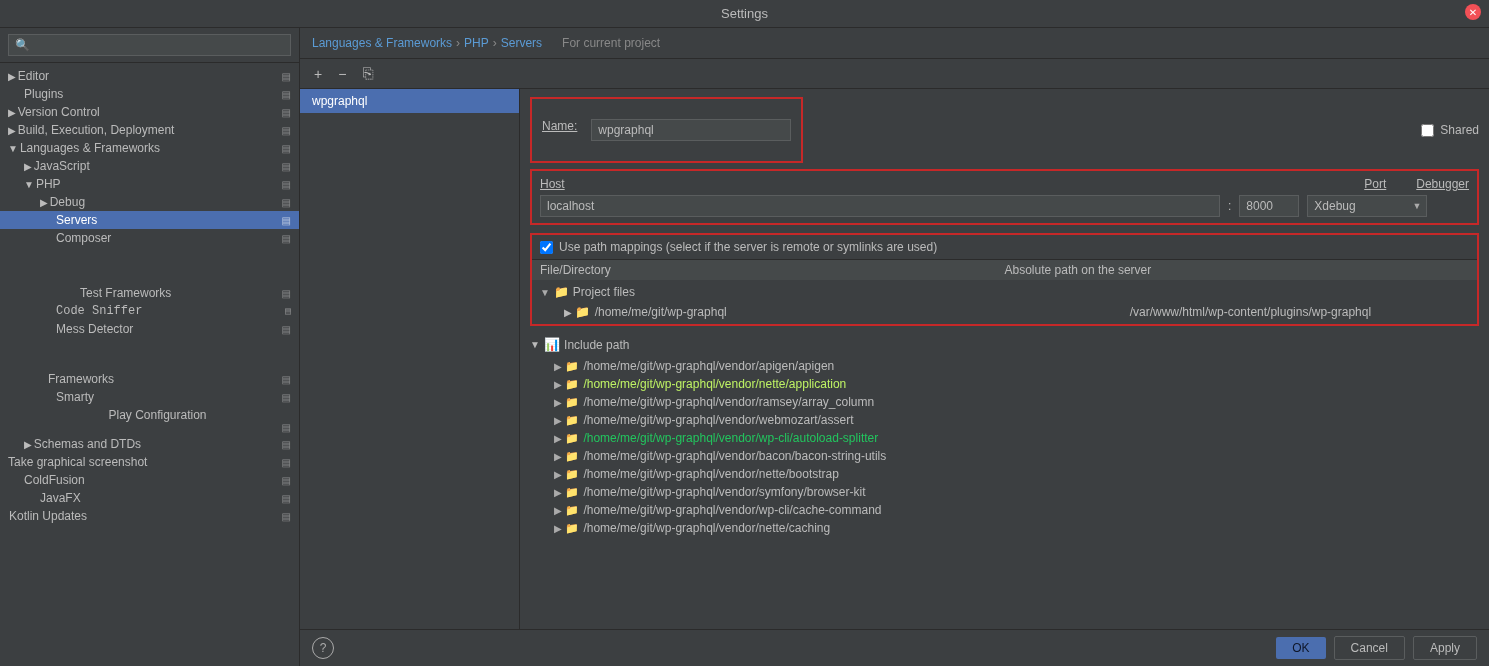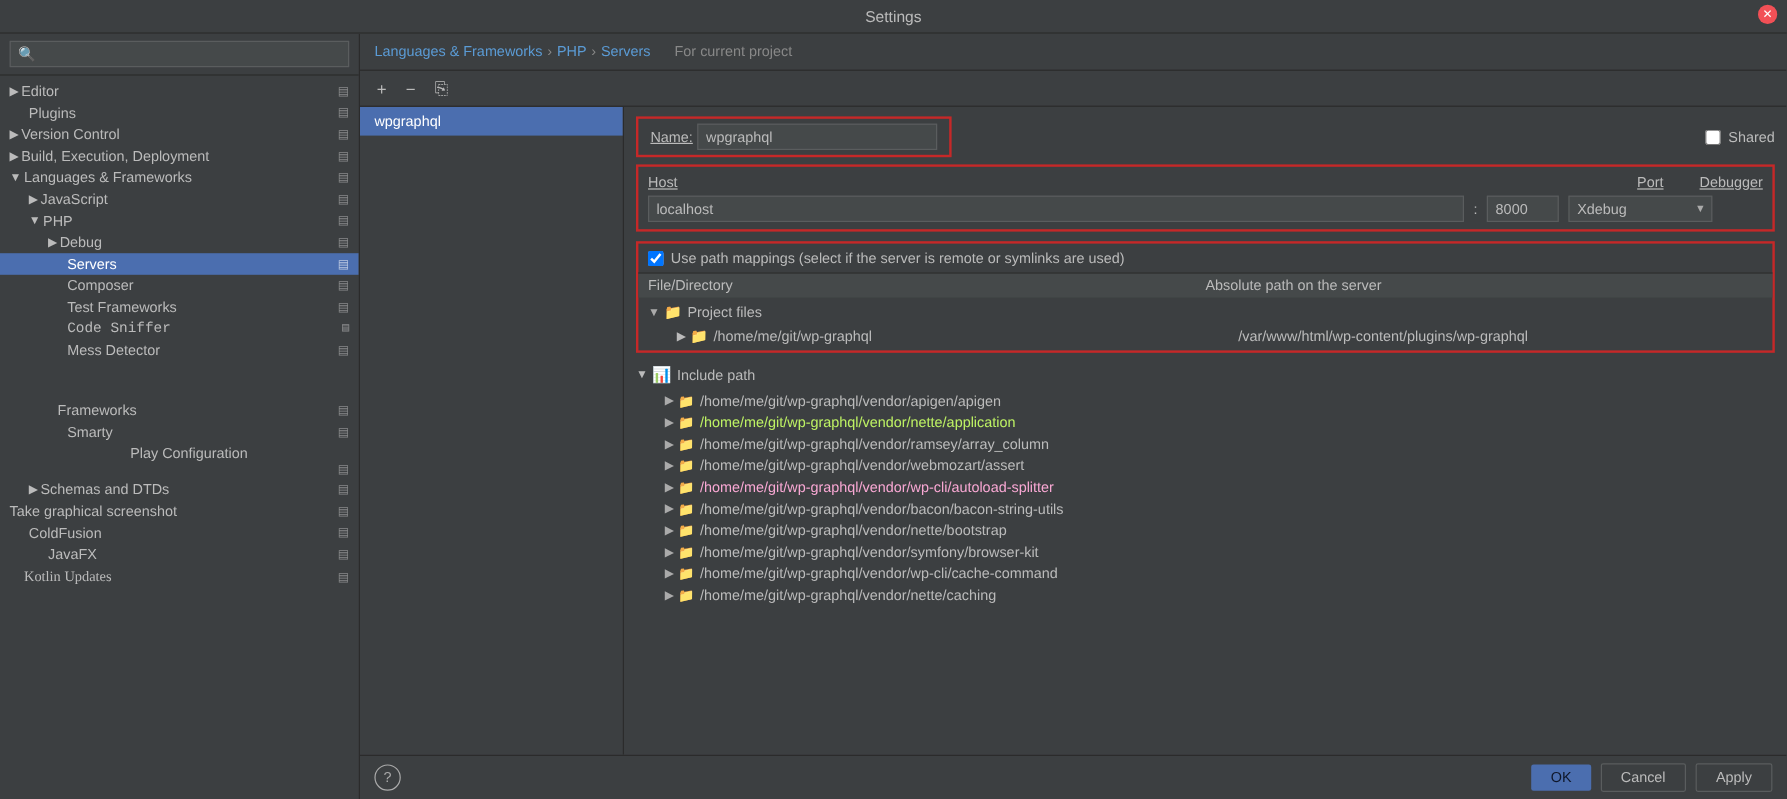--- a/index.html
+++ b/index.html
@@ -289,21 +289,21 @@
         <span class="ext-icon">▤</span>
       </div>
       <div class="tree-item active" style="padding-left:56px;">
         <span class="label">Servers</span>
         <span class="ext-icon" style="color:white;">▤</span>
       </div>
       <div class="tree-item" style="padding-left:56px;">
         <span class="label">Composer</span>
         <span class="ext-icon">▤</span>
       </div>
-      <div class="tree-item" style="padding-left:56px;">
+      <div class="tree-item" style="padding-left:80px;margin-top:37px;">
         <span class="label">Test Frameworks</span>
         <span class="ext-icon">▤</span>
       </div>
       <div class="tree-item" style="padding-left:56px;font-family:Liberation Mono, monospace;">
         <span class="label">Code Sniffer</span>
         <span class="ext-icon">▤</span>
       </div>
       <div class="tree-item" style="padding-left:56px;">
         <span class="label">Mess Detector</span>
         <span class="ext-icon">▤</span>
@@ -330,21 +330,21 @@
         <span class="ext-icon">▤</span>
       </div>
       <div class="tree-item" style="padding-left:24px;">
         <span class="label">ColdFusion</span>
         <span class="ext-icon">▤</span>
       </div>
       <div class="tree-item" style="padding-left:40px;">
         <span class="label">JavaFX</span>
         <span class="ext-icon">▤</span>
       </div>
-      <div class="tree-item" style="padding-left:20px;font-family:Liberation Serif, serif;">
+      <div class="tree-item" style="padding-left:9px;">
         <span class="label">Kotlin Updates</span>
         <span class="ext-icon">▤</span>
       </div>
     </div>
   </div>
 
   <div class="right-content">
 
     <div class="breadcrumb">
       <span class="link">Languages &amp; Frameworks</span>
@@ -363,21 +363,21 @@
 
     <div style="display:flex;flex:1;overflow:hidden;">
 
       <div class="server-list">
         <div class="server-item selected">wpgraphql</div>
       </div>
 
       <div style="flex:1;overflow-y:auto;padding:8px 10px;position:relative;">
 
         <div style="display:flex;align-items:center;justify-content:space-between;margin-bottom:6px;">
-          <div style="border:2px solid #c62828;padding:4px 10px;display:flex;align-items:center;gap:4px;">
+          <div style="border:2px solid #c62828;padding:20px 10px;display:flex;align-items:flex-start;gap:14px;">
             <span class="underline">Name:</span>
             <input type="text" class="form-input" value="wpgraphql" style="width: 200px;">
           </div>
           <div style="display:flex;align-items:center;gap:6px;">
             <input type="checkbox" style="">
             <span>Shared</span>
           </div>
         </div>
 
         <div style="border:2px solid #c62828;padding:6px 8px;margin-bottom:8px;">
@@ -414,21 +414,21 @@
           <div style="padding:2px 8px;">
             <div style="display:flex;align-items:center;padding:3px 0;">
               <span style="margin-right:4px;font-size:10px;color:#aaa;">▼</span>
               <span style="color:#c8a45a;margin-right:4px;">📁</span>
               <span>Project files</span>
             </div>
             <div style="display:flex;align-items:center;padding:3px 0;padding-left:24px;">
               <span style="margin-right:4px;font-size:10px;">▶</span>
               <span style="color:#c8a45a;margin-right:4px;">📁</span>
               <span style="flex:1;">/home/me/git/wp-graphql</span>
-              <span style="flex:1;text-align:left;">/var/www/html/wp-content/plugins/wp-graphql</span>
+              <span style="flex:1;text-align:center;">/var/www/html/wp-content/plugins/wp-graphql</span>
             </div>
           </div>
         </div>
 
         <div>
           <div style="display:flex;align-items:center;padding:3px 0;margin-bottom:2px;">
             <span style="margin-right:4px;font-size:10px;">▼</span>
             <span style="color:#5b9bd5;margin-right:4px;font-size:13px;">📊</span>
             <span>Include path</span>
           </div>
@@ -450,21 +450,21 @@
       <span style="color:#bbbbbb;">/home/me/git/wp-graphql/vendor/ramsey/array_column</span>
     </div>
               <div style="display: flex; align-items: center; padding: 2px 0px 2px 24px; cursor: pointer;">
       <span style="margin-right:4px;font-size:10px;color:#aaa;">▶</span>
       <span style="color:#c8a45a;margin-right:4px;font-size:11px;">📁</span>
       <span style="color:#bbbbbb;">/home/me/git/wp-graphql/vendor/webmozart/assert</span>
     </div>
               <div style="display: flex; align-items: center; padding: 2px 0px 2px 24px; cursor: pointer;">
       <span style="margin-right:4px;font-size:10px;color:#aaa;">▶</span>
       <span style="color:#c8a45a;margin-right:4px;font-size:11px;">📁</span>
-      <span style="color:#f9a8d4;">/home/me/git/wp-graphql/vendor/wp-cli/autoload-splitter</span>
+      <span style="color:#22c55e;">/home/me/git/wp-graphql/vendor/wp-cli/autoload-splitter</span>
     </div>
               <div style="display: flex; align-items: center; padding: 2px 0px 2px 24px; cursor: pointer;">
       <span style="margin-right:4px;font-size:10px;color:#aaa;">▶</span>
       <span style="color:#c8a45a;margin-right:4px;font-size:11px;">📁</span>
       <span style="color:#bbbbbb;">/home/me/git/wp-graphql/vendor/bacon/bacon-string-utils</span>
     </div>
               <div style="display: flex; align-items: center; padding: 2px 0px 2px 24px; cursor: pointer;">
       <span style="margin-right:4px;font-size:10px;color:#aaa;">▶</span>
       <span style="color:#c8a45a;margin-right:4px;font-size:11px;">📁</span>
       <span style="color:#bbbbbb;">/home/me/git/wp-graphql/vendor/nette/bootstrap</span>

